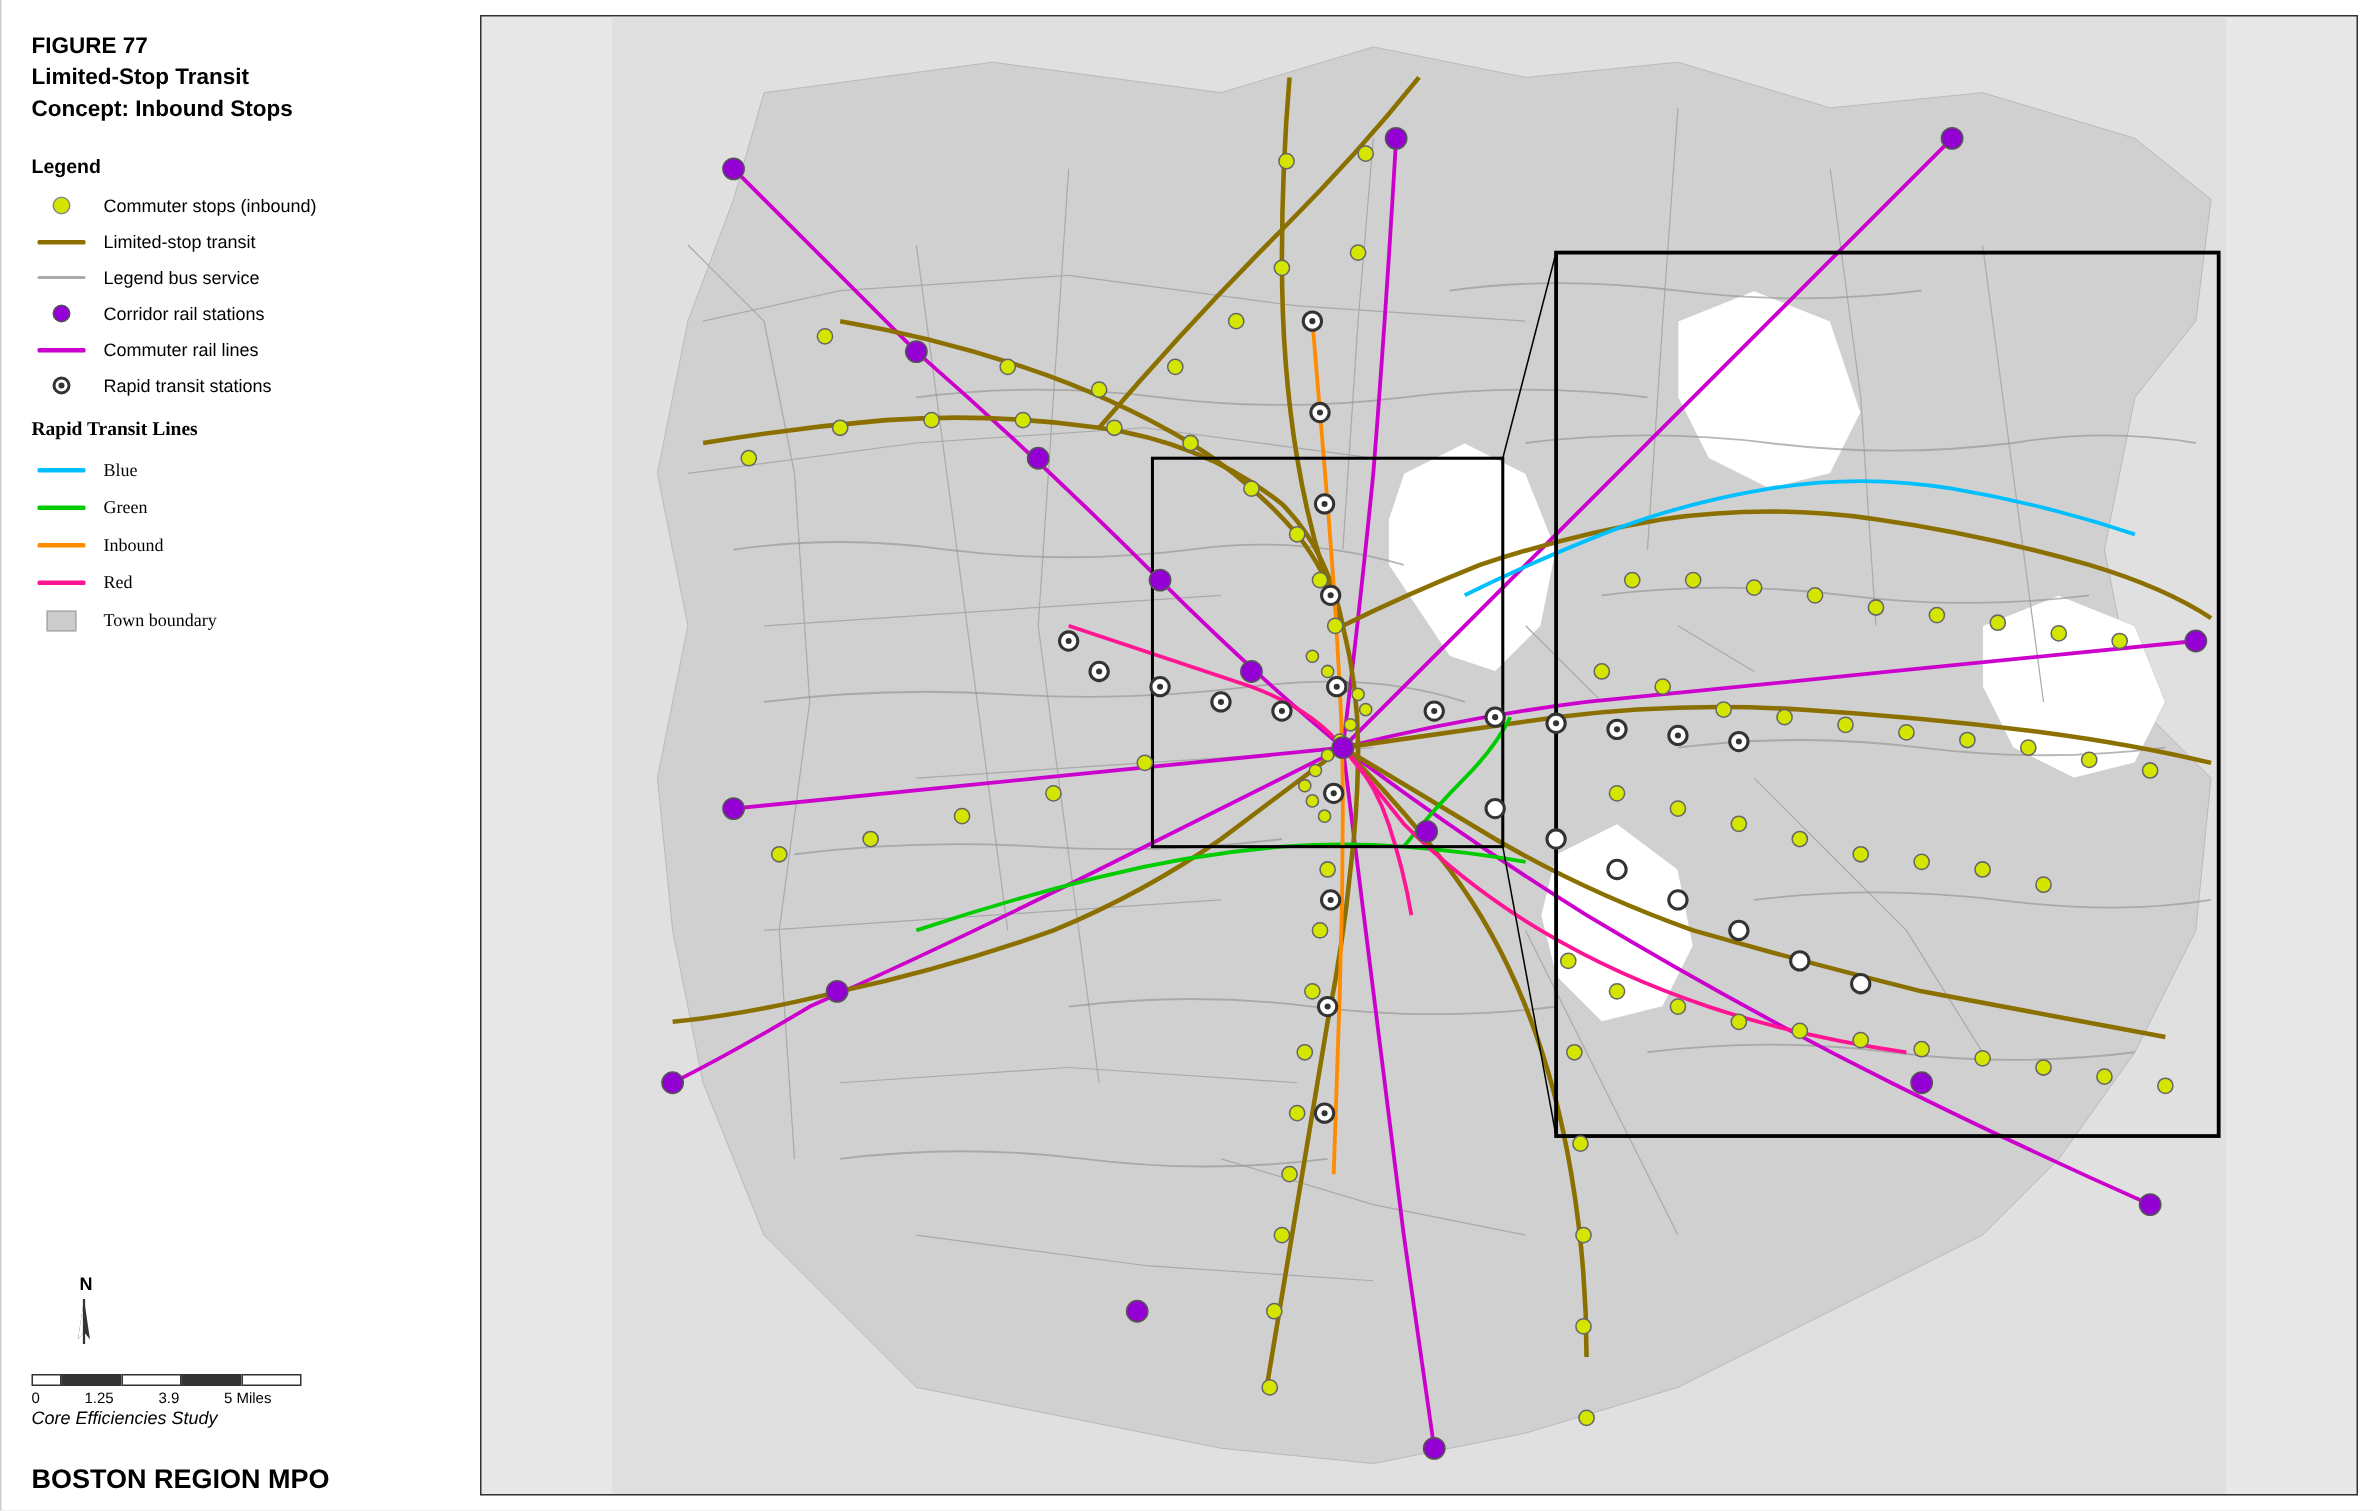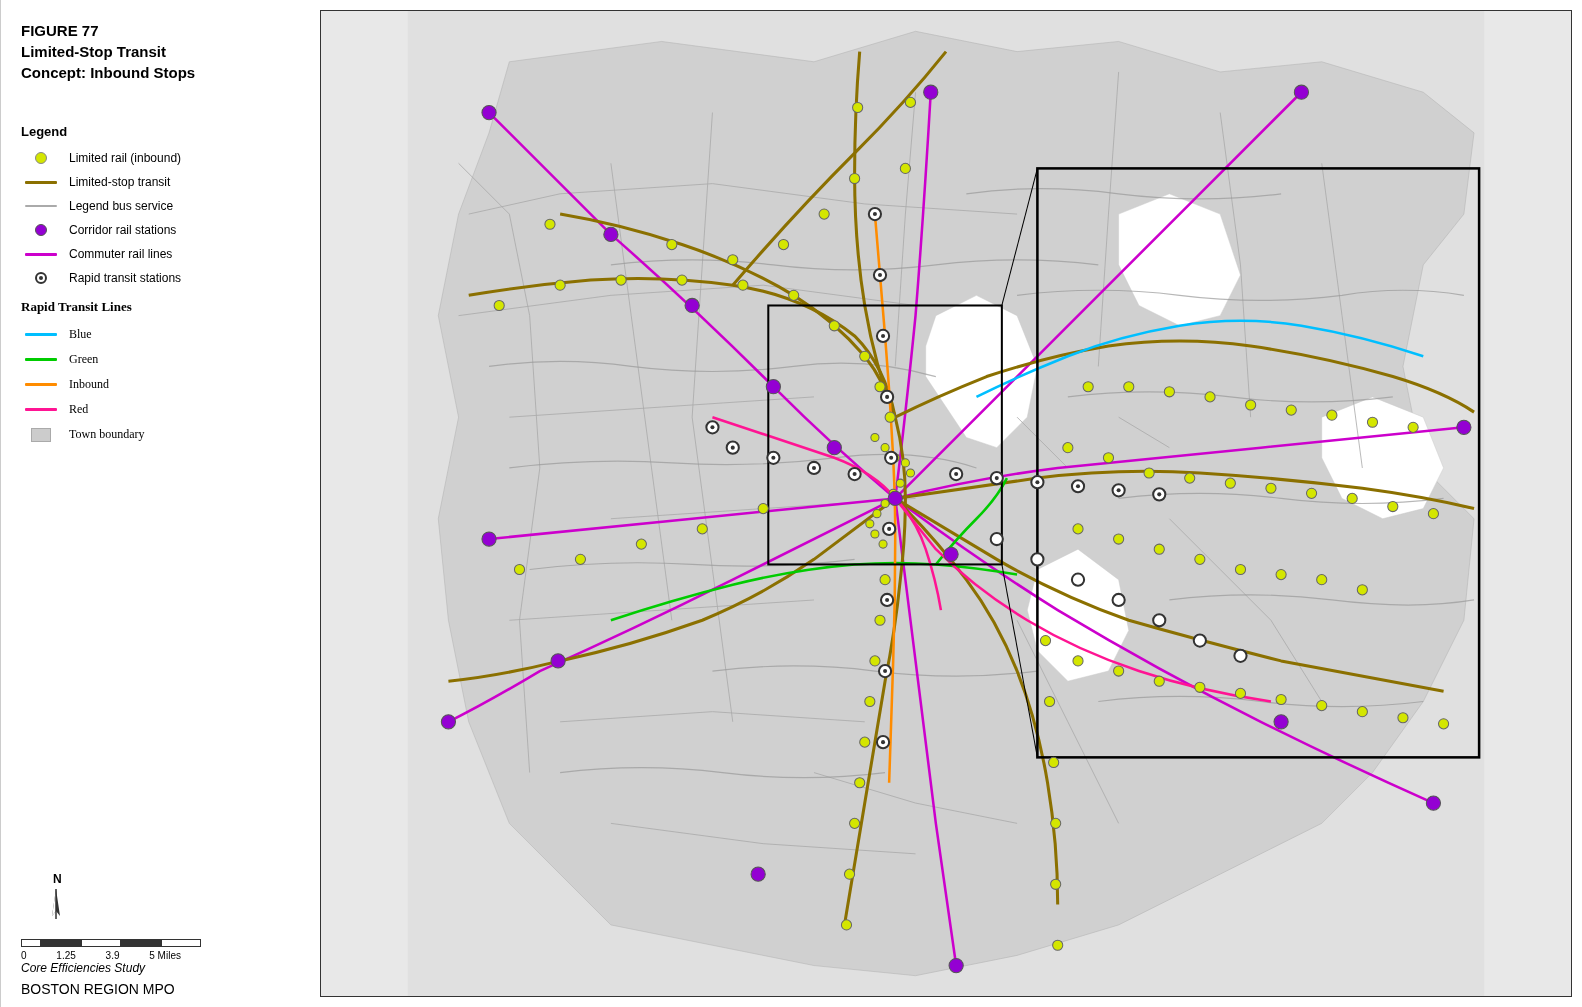--- a/index.html
+++ b/index.html
@@ -37,21 +37,21 @@
     }
 
     .figure-title {
       font-size: 15px;
       font-weight: bold;
       margin-bottom: 6px;
       line-height: 1.4;
     }
 
     .legend-section {
-      margin-top: 35px;
+      margin-top: 14px;
     }
 
     .legend-title {
       font-size: 13px;
       font-weight: bold;
       margin-bottom: 12px;
     }
 
     .legend-item {
       display: flex;
@@ -158,44 +158,44 @@
       font-size: 10px;
       width: 160px;
     }
 
     .footer-text {
       font-size: 12px;
       font-style: italic;
     }
 
     .org-text {
-      font-size: 14px;
-      font-weight: normal;
-      margin-top: 6px;
+      font-size: 18px;
+      font-weight: bold;
+      margin-top: 24px;
       font-style: normal;
     }
   </style>
 </head>
 <body>
 
 <div id="sidebar">
   <div class="figure-title">
     <span>FIGURE 77</span><br>
     <span>Limited-Stop Transit</span><br>
     <span>Concept: Inbound Stops</span>
   </div>
 
   <div class="legend-section">
     <div class="legend-title">Legend</div>
 
     <div class="legend-item">
       <div class="legend-symbol">
         <div class="legend-circle-yellow"></div>
       </div>
-      <span>Limited rail (inbound)</span>
+      <span>Commuter stops (inbound)</span>
     </div>
 
     <div class="legend-item">
       <div class="legend-symbol">
         <div class="legend-line" style="background:#8B7000;"></div>
       </div>
       <span>Limited-stop transit</span>
     </div>
 
     <div class="legend-item">

